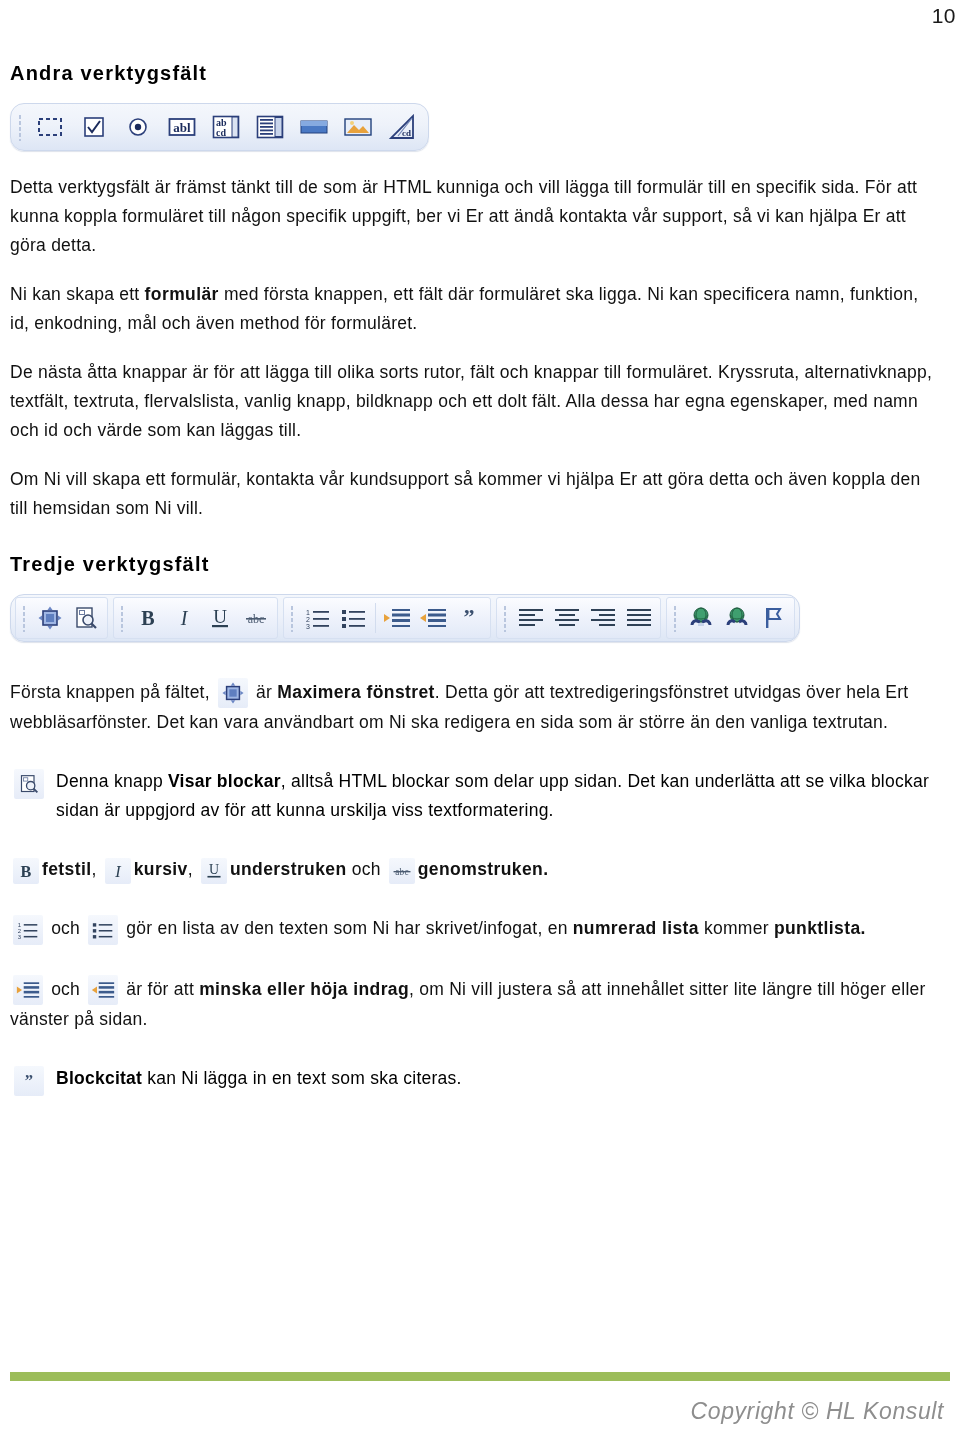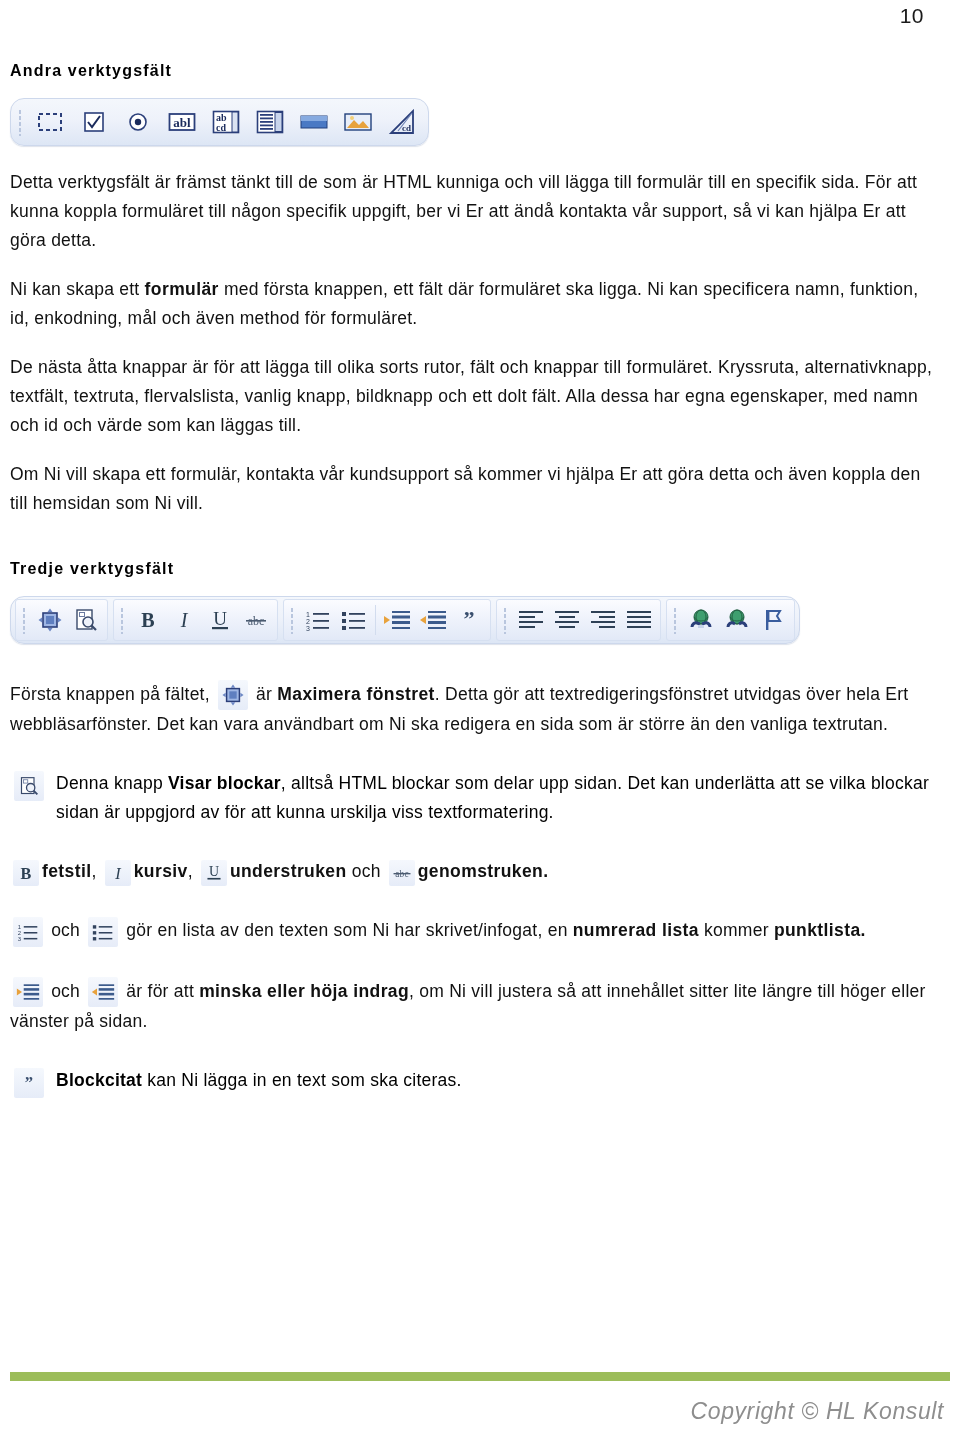--- a/index.html
+++ b/index.html
@@ -20,43 +20,43 @@
     position: relative;
     width: 960px;
     height: 1435px;
     padding: 0;
   }
 
   
   .page-number {
     position: absolute;
     top: 4px;
-    right: 36px;
+    right: 4px;
     font-size: 21px;
     letter-spacing: 0.5px;
     color: #1a1a1a;
   }
 
   
   .content {
     position: absolute;
     left: 10px;
     top: 62px;
     width: 938px;
   }
 
   h2.section-heading {
-    font-size: 16px;
+    font-size: 20px;
     font-weight: bold;
     letter-spacing: 1.2px;
     margin: 0 0 18px 0;
     color: #000;
   }
   h2.section-heading.second {
-    margin-top: 12px;
+    margin-top: 0;
   }
 
   p.body {
     font-size: 17.5px;
     line-height: 29px;
     margin: 0 12px 20px 0;
     letter-spacing: 0.25px;
     color: #111;
   }
   p.body b { font-weight: bold; letter-spacing: 0.4px; }

